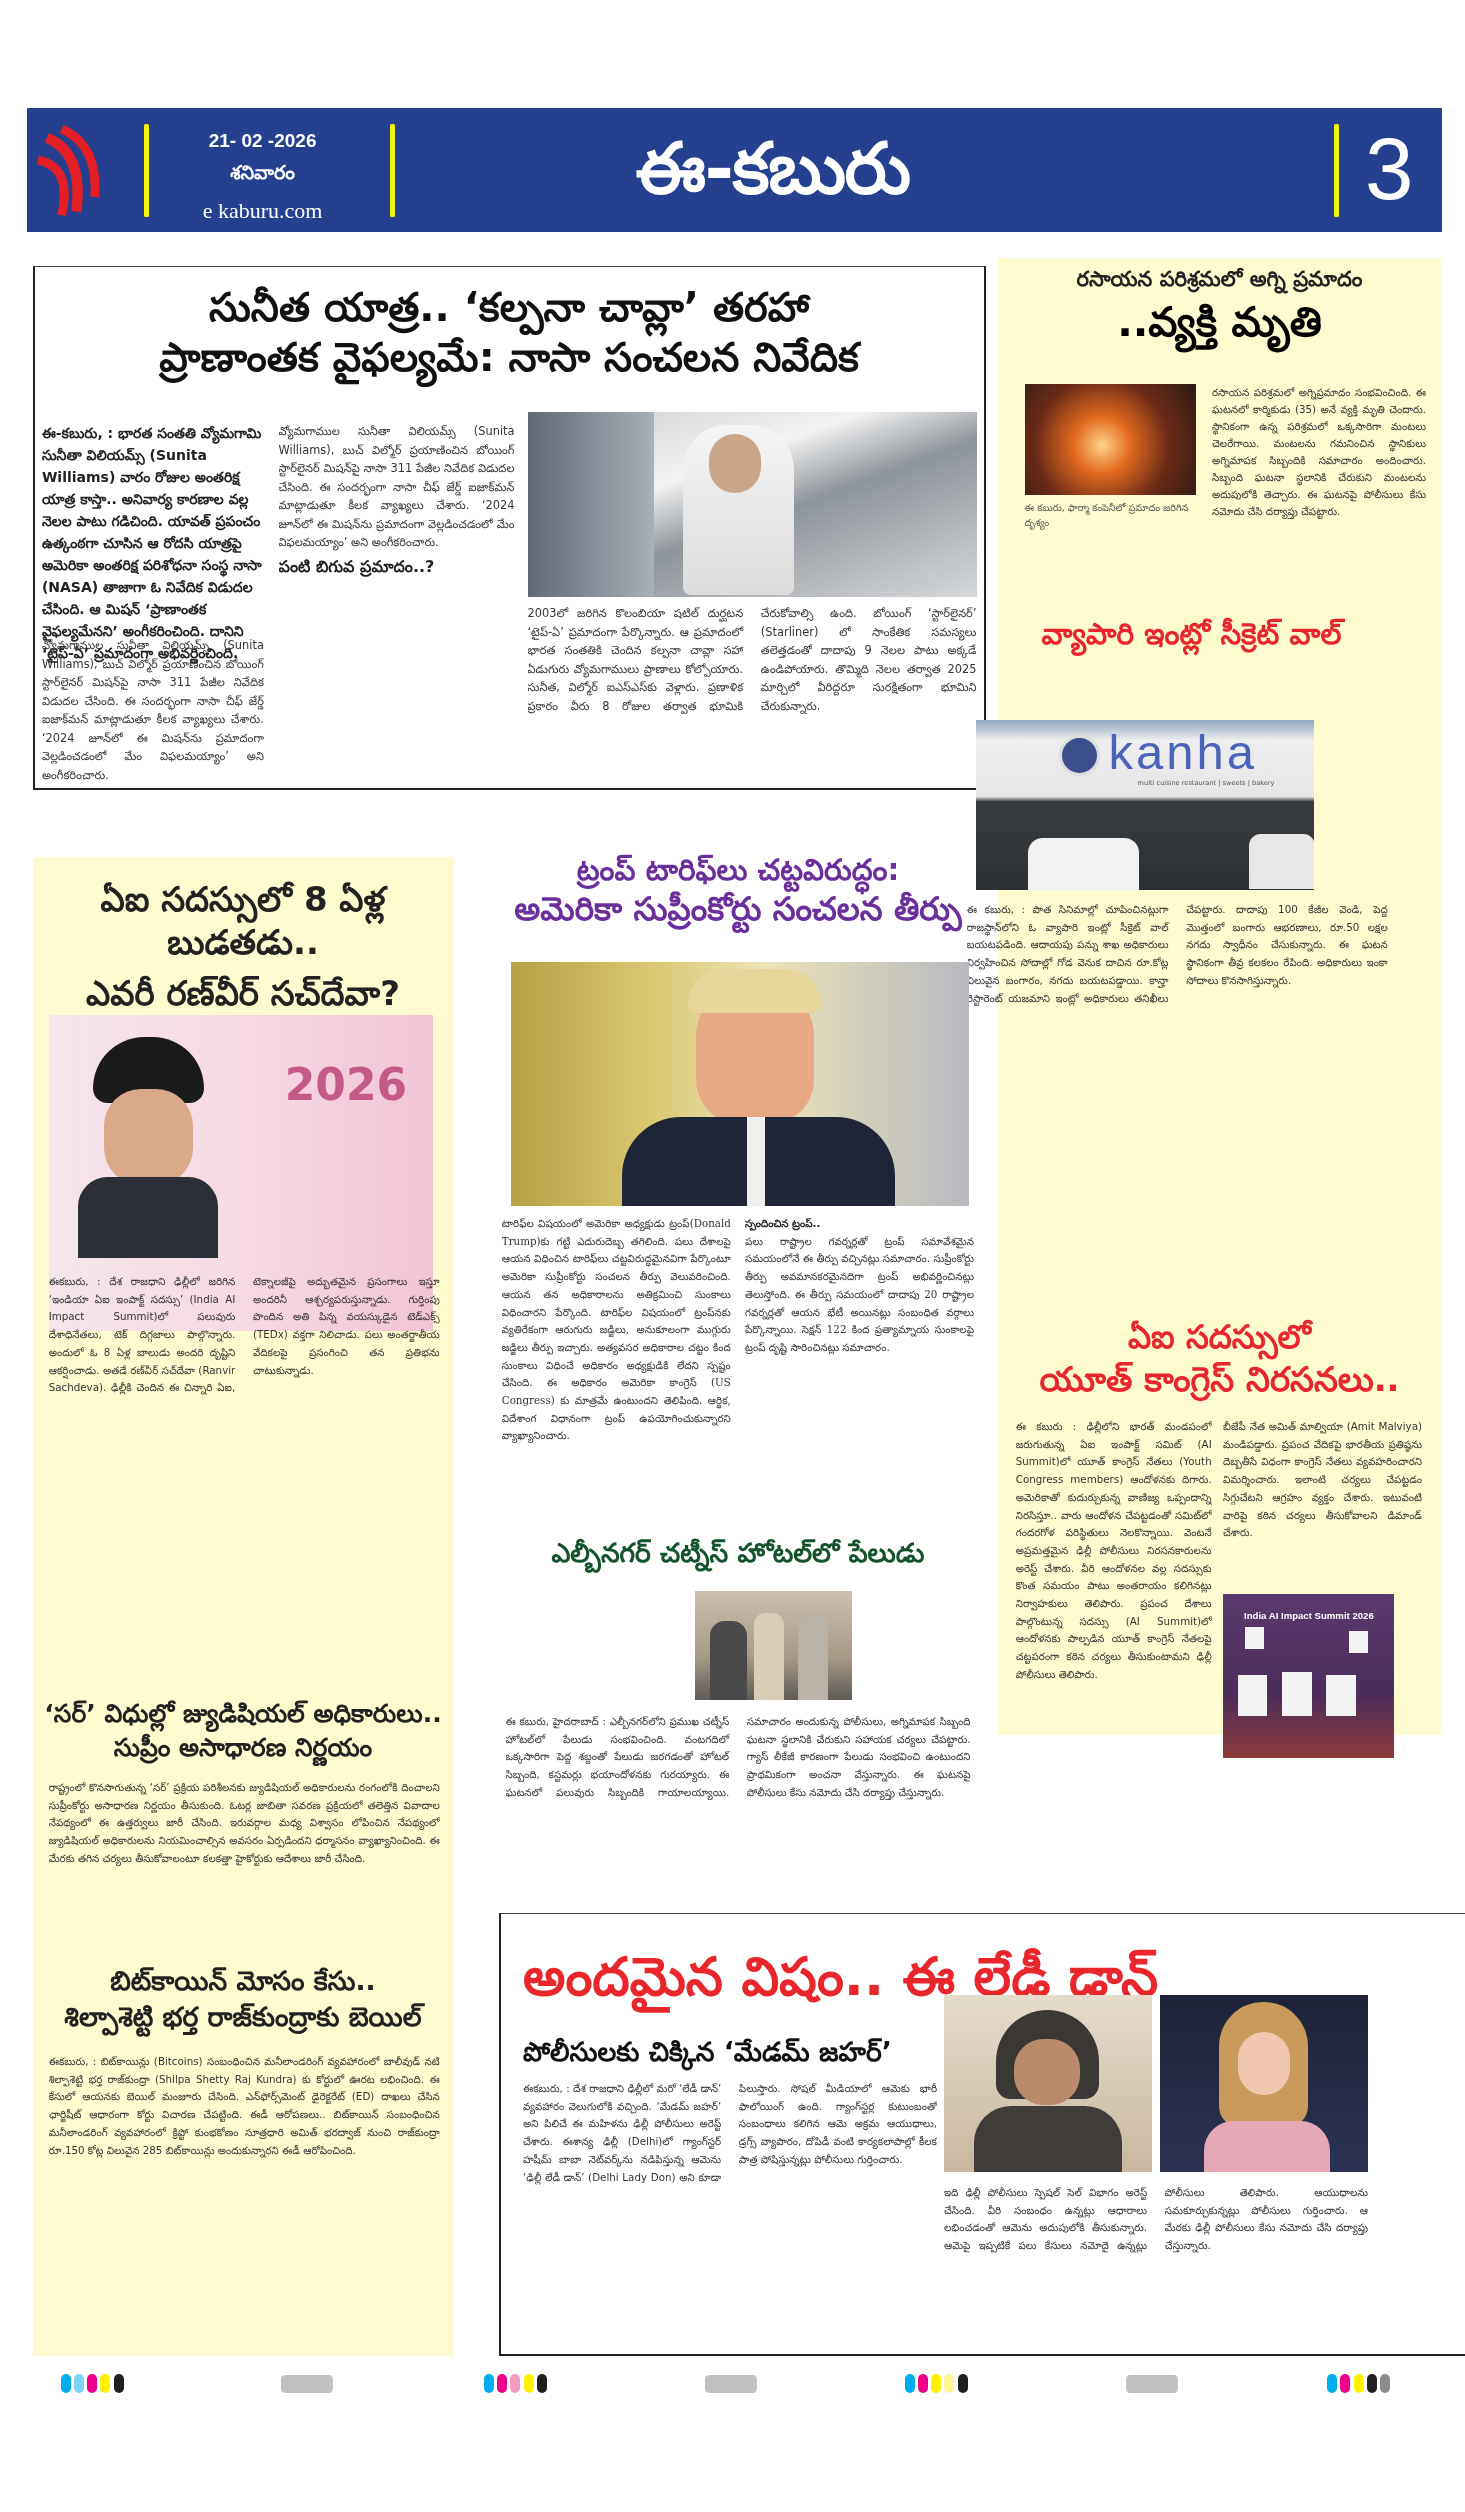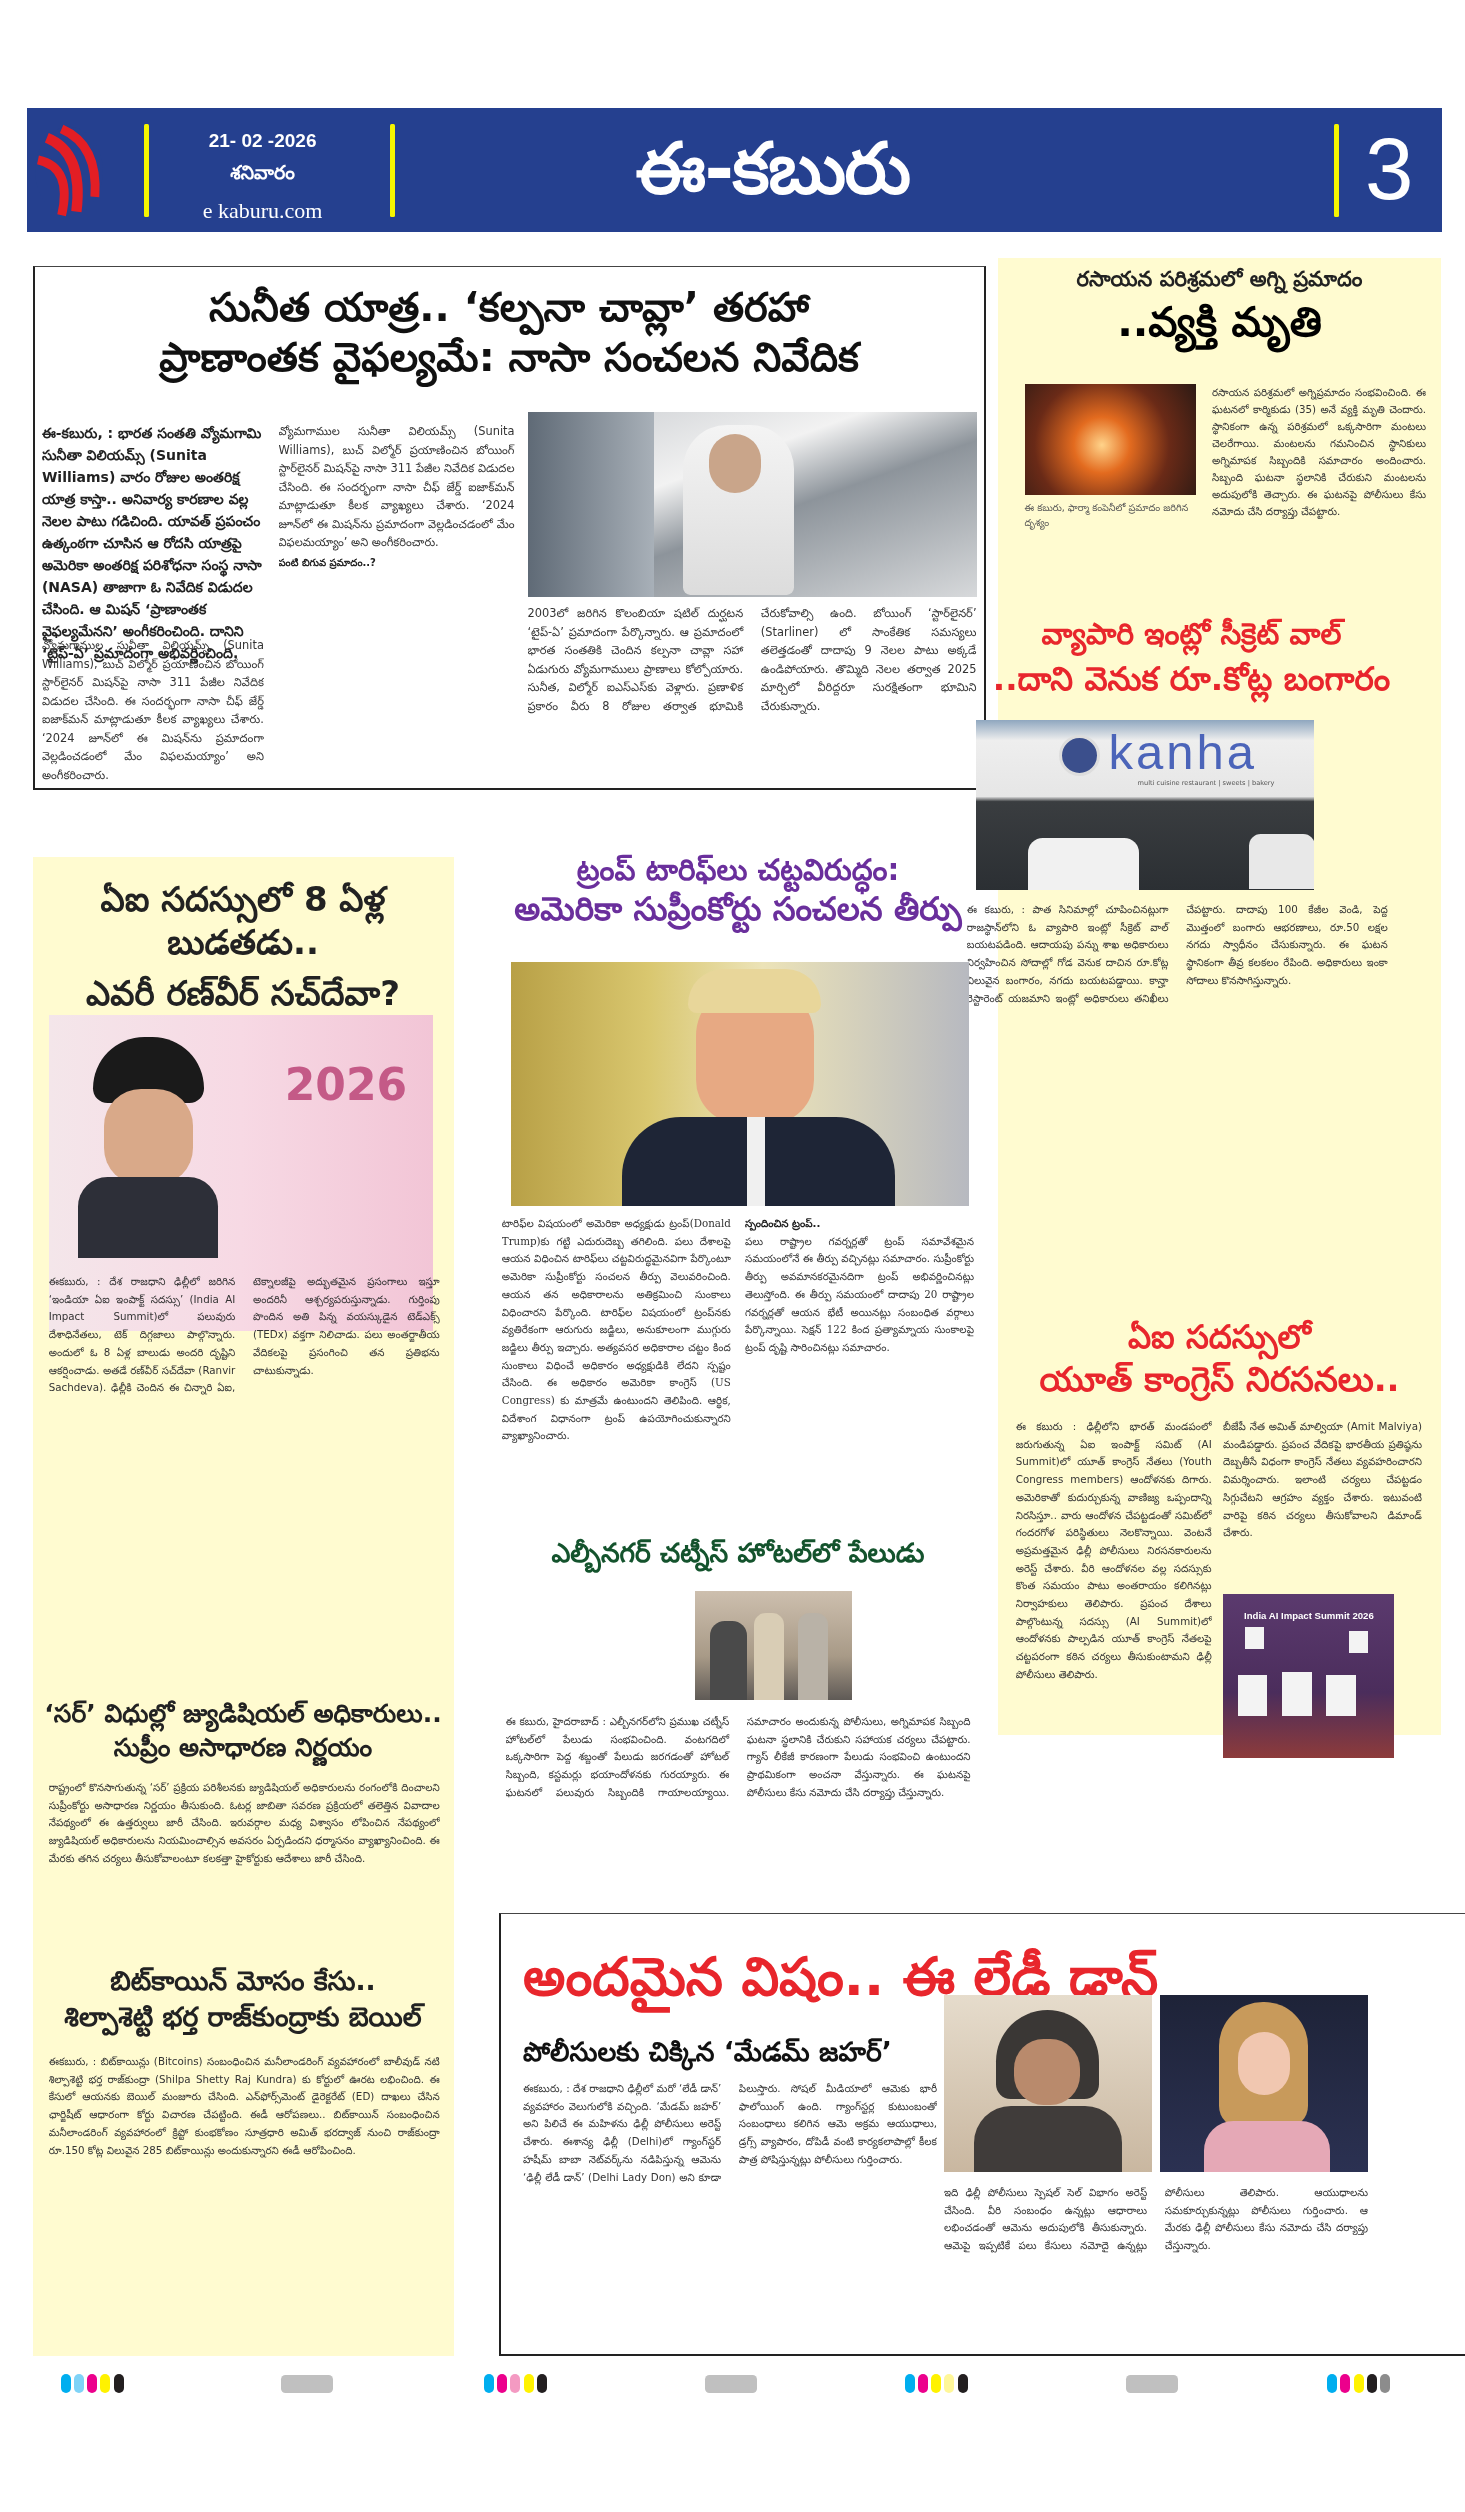--- a/index.html
+++ b/index.html
@@ -52,42 +52,41 @@
 
 <div class="abs frame" style="left:32.5px; top:266px; width:953px; height:524px;">
   <div class="headline" style="position:absolute; left:0; top:14.8px; width:100%; font-size:40px; color:#111;">
     <div>సునీత యాత్ర.. ‘కల్పనా చావ్లా’ తరహా</div>
     <div>ప్రాణాంతక వైఫల్యమే: నాసా సంచలన నివేదిక</div>
   </div>
   <div style="position:absolute; left:7.4px; top:155px; width:222px; font-size:14px; line-height:22px; font-weight:bold; color:#222;">ఈ-కబురు, : భారత సంతతి వ్యోమగామి సునీతా విలియమ్స్ (Sunita Williams) వారం రోజుల అంతరిక్ష యాత్ర కాస్తా.. అనివార్య కారణాల వల్ల నెలల పాటు గడిచింది. యావత్ ప్రపంచం ఉత్కంఠగా చూసిన ఆ రోదసి యాత్రపై అమెరికా అంతరిక్ష పరిశోధనా సంస్థ నాసా (NASA) తాజాగా ఓ నివేదిక విడుదల చేసింది. ఆ మిషన్ ‘ప్రాణాంతక వైఫల్యమేనని’ అంగీకరించింది. దానిని ‘టైప్-ఏ’ ప్రమాదంగా అభివర్ణించింది.</div>
   <div class="body-text" style="position:absolute; left:7.4px; top:369px; width:222px; height:148px; overflow:hidden;">వ్యోమగాముల సునీతా విలియమ్స్ (Sunita Williams), బుచ్ విల్మోర్ ప్రయాణించిన బోయింగ్ స్టార్‌లైనర్ మిషన్‌పై నాసా 311 పేజీల నివేదిక విడుదల చేసింది. ఈ సందర్భంగా నాసా చీఫ్ జేర్డ్ ఐజాక్‌మన్ మాట్లాడుతూ కీలక వ్యాఖ్యలు చేశారు. ‘2024 జూన్‌లో ఈ మిషన్‌ను ప్రమాదంగా వెల్లడించడంలో మేం విఫలమయ్యాం’ అని అంగీకరించారు.</div>
   <div style="position:absolute; left:244px; top:155px; width:236px; height:362px; overflow:hidden;">
     <div class="body-text">వ్యోమగాముల సునీతా విలియమ్స్ (Sunita Williams), బుచ్ విల్మోర్ ప్రయాణించిన బోయింగ్ స్టార్‌లైనర్ మిషన్‌పై నాసా 311 పేజీల నివేదిక విడుదల చేసింది. ఈ సందర్భంగా నాసా చీఫ్ జేర్డ్ ఐజాక్‌మన్ మాట్లాడుతూ కీలక వ్యాఖ్యలు చేశారు. ‘2024 జూన్‌లో ఈ మిషన్‌ను ప్రమాదంగా వెల్లడించడంలో మేం విఫలమయ్యాం’ అని అంగీకరించారు.</div>
-    <div style="font-weight:bold; font-size:10px; margin-top:5.9px;">పంటి బిగువ ప్రమాదం..?</div>
+    <div style="font-weight:bold; font-size:16px; margin-top:5.9px;">పంటి బిగువ ప్రమాదం..?</div>
   </div>
   <div class="photo" style="left:493px; top:145px; width:449px; height:185px; background:linear-gradient(160deg,#c9ccd0 0%,#f2f2f2 35%,#8d949b 55%,#d7d9db 100%);">
     <div style="position:absolute; left:155px; top:13.3px; width:111px; height:170px; background:linear-gradient(#f4f4f4,#dcdcdc); border-radius:44px 44px 7.4px 7.4px;"></div>
     <div style="position:absolute; left:181px; top:22px; width:52px; height:59px; background:#c9a58a; border-radius:29.5px;"></div>
     <div style="position:absolute; left:0; top:0; width:126px; height:185px; background:linear-gradient(90deg,#5f6a76,#a8b0b8);"></div>
   </div>
   <div class="body-text col2" style="position:absolute; left:493px; top:337px; width:449px; height:181px; overflow:hidden;">2003లో జరిగిన కొలంబియా షటిల్ దుర్ఘటన ‘టైప్-ఏ’ ప్రమాదంగా పేర్కొన్నారు. ఆ ప్రమాదంలో భారత సంతతికి చెందిన కల్పనా చావ్లా సహా ఏడుగురు వ్యోమగాములు ప్రాణాలు కోల్పోయారు. సునీత, విల్మోర్ ఐఎస్ఎస్‌కు వెళ్లారు. ప్రణాళిక ప్రకారం వీరు 8 రోజుల తర్వాత భూమికి చేరుకోవాల్సి ఉంది. బోయింగ్ ‘స్టార్‌లైనర్’ (Starliner) లో సాంకేతిక సమస్యలు తలెత్తడంతో దాదాపు 9 నెలల పాటు అక్కడే ఉండిపోయారు. తొమ్మిది నెలల తర్వాత 2025 మార్చిలో వీరిద్దరూ సురక్షితంగా భూమిని చేరుకున్నారు.</div>
 </div>
 
 <div class="abs cream" style="left:998px; top:258px; width:443px; height:1477px;"></div>
 <div class="abs" style="left:998px; top:266px; width:443px; height:332px;">
   <div class="headline" style="font-size:21px; color:#222;">రసాయన పరిశ్రమలో అగ్ని ప్రమాదం</div>
   <div class="headline" style="font-size:41px; color:#000000; margin-top:4.4px;">..వ్యక్తి మృతి</div>
   <div class="photo" style="left:26.6px; top:118px; width:171px; height:111px; background:radial-gradient(circle at 45% 55%,#ffd38a 0%,#e36b1f 25%,#6a2a17 60%,#2c1a14 100%);"></div>
   <div class="caption" style="position:absolute; left:26.6px; top:235px; width:171px;">ఈ కబురు, ఫార్మా కంపెనీలో ప్రమాదం జరిగిన దృశ్యం</div>
   <div class="body-text" style="position:absolute; left:214px; top:118px; width:214px; height:170px; overflow:hidden; font-size:10.3px; line-height:17px;">రసాయన పరిశ్రమలో అగ్నిప్రమాదం సంభవించింది. ఈ ఘటనలో కార్మికుడు (35) అనే వ్యక్తి మృతి చెందారు. స్థానికంగా ఉన్న పరిశ్రమలో ఒక్కసారిగా మంటలు చెలరేగాయి. మంటలను గమనించిన స్థానికులు అగ్నిమాపక సిబ్బందికి సమాచారం అందించారు. సిబ్బంది ఘటనా స్థలానికి చేరుకుని మంటలను అదుపులోకి తెచ్చారు. ఈ ఘటనపై పోలీసులు కేసు నమోదు చేసి దర్యాప్తు చేపట్టారు.</div>
 </div>
 
 <div class="abs" style="left:952px; top:606px; width:479px; height:665px;">
   <div class="headline" style="font-size:29.5px; color:#e8262c; margin-top:10.3px;">వ్యాపారి ఇంట్లో సీక్రెట్ వాల్</div>
-  <div class="headline" style="font-size:32.5px; color:#e8262c; margin-top:5.9px;">..దాని వెనుక రూ.కోట్ల బంగారం</div>
   <div class="photo" style="left:23.6px; top:114px; width:338px; height:170px; background:linear-gradient(#8fa7bf 0%,#eeeeee 12%,#e6e6e6 45%,#3a3d40 48%,#2b2f33 100%);">
     <div style="position:absolute; left:83px; top:14.8px; width:41px; height:41px; border-radius:50%; background:#3b4f8c; border:3px solid #ddd;"></div>
     <div style="position:absolute; left:133px; top:4.4px; font-family:'Liberation Sans',sans-serif; font-size:49px; color:#4b64b9; letter-spacing:3px;">kanha</div>
     <div style="position:absolute; left:162px; top:59px; font-size:6.6px; color:#555;">multi cuisine restaurant | sweets | bakery</div>
     <div style="position:absolute; left:52px; top:118px; width:111px; height:52px; background:#f1f1f1; border-radius:14.8px 14.8px 0 0;"></div>
     <div style="position:absolute; left:273px; top:114px; width:66px; height:55px; background:#e8e8e8; border-radius:11.8px 11.8px 0 0;"></div>
   </div>
   <div class="body-text col2" style="position:absolute; left:14.8px; top:295px; width:421px; height:354px; overflow:hidden; font-size:10.3px; line-height:17.7px;">ఈ కబురు, : పాత సినిమాల్లో చూపించినట్లుగా రాజస్థాన్‌లోని ఓ వ్యాపారి ఇంట్లో సీక్రెట్ వాల్ బయటపడింది. ఆదాయపు పన్ను శాఖ అధికారులు నిర్వహించిన సోదాల్లో గోడ వెనుక దాచిన రూ.కోట్ల విలువైన బంగారం, నగదు బయటపడ్డాయి. కాన్హా రెస్టారెంట్ యజమాని ఇంట్లో అధికారులు తనిఖీలు చేపట్టారు. దాదాపు 100 కేజీల వెండి, పెద్ద మొత్తంలో బంగారు ఆభరణాలు, రూ.50 లక్షల నగదు స్వాధీనం చేసుకున్నారు. ఈ ఘటన స్థానికంగా తీవ్ర కలకలం రేపింది. అధికారులు ఇంకా సోదాలు కొనసాగిస్తున్నారు.</div>
 </div>
 

